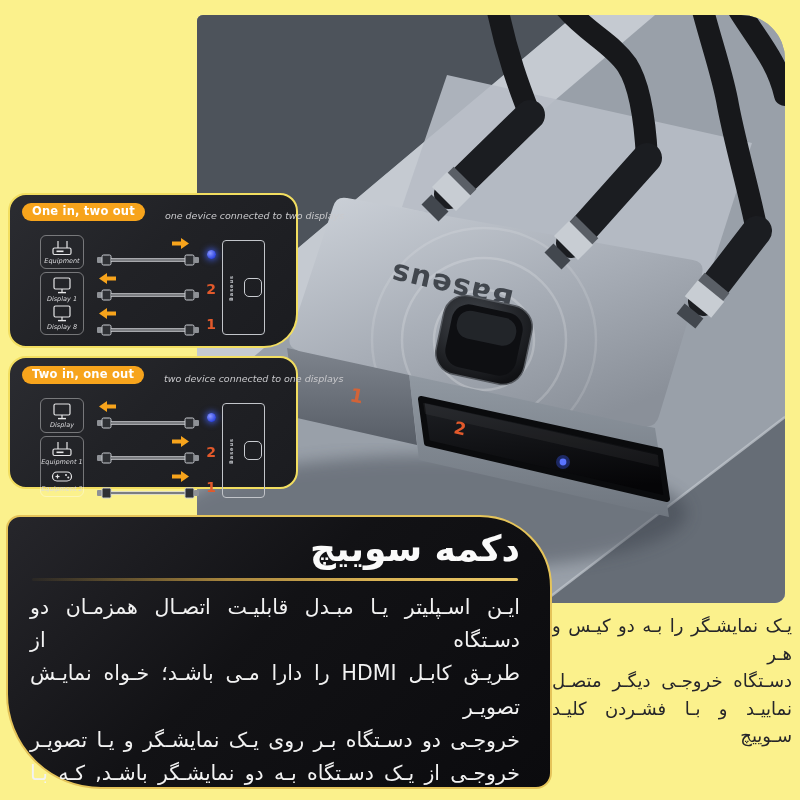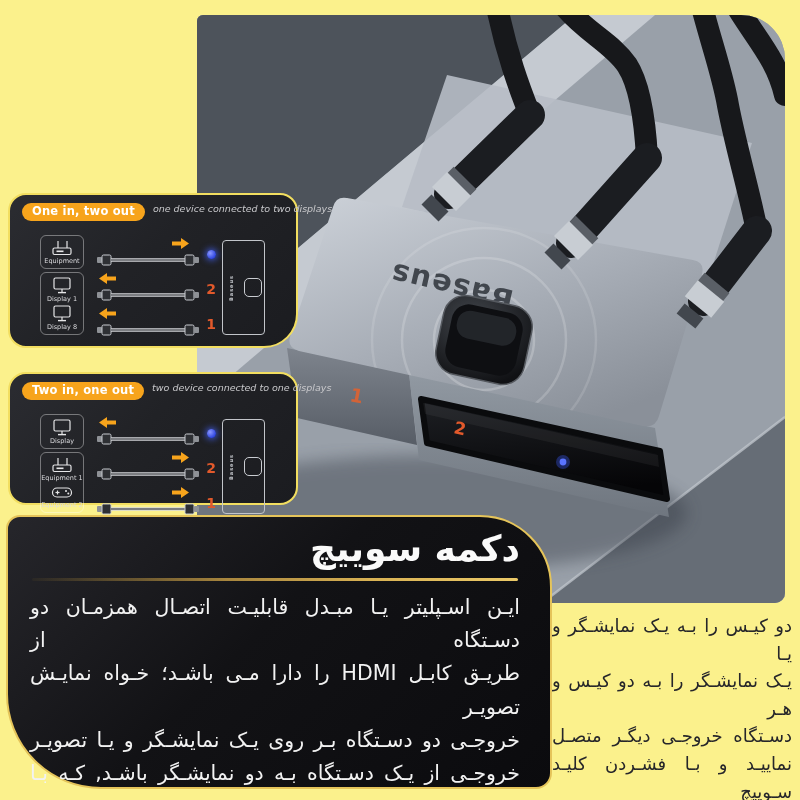--- a/index.html
+++ b/index.html
@@ -13,32 +13,32 @@
     position:absolute;left:197px;top:15px;width:588px;height:588px;
     border-radius:6px 44px 10px 10px;overflow:hidden;background:#99A0A9;
   }
   
   .panel{
     position:absolute;left:8px;width:290px;
     background:linear-gradient(135deg,#2B2C31 0%,#212226 45%,#1B1C20 100%);
     border:2px solid #F2DE60;box-sizing:border-box;
   }
   .panel1{top:193px;height:155px;border-radius:18px 18px 34px 18px;}
-  .panel2{top:372px;height:133px;border-radius:18px 18px 18px 18px;}
-  .phead{display:flex;align-items:flex-start;gap:8px;padding:8px 0 0 12px;}
+  .panel2{top:356px;height:133px;border-radius:18px 18px 18px 18px;}
+  .phead{display:flex;align-items:flex-end;gap:20px;padding:8px 0 0 12px;}
   .badge{
     display:inline-block;background:#F7A41C;color:#fff;font-weight:bold;
     font-size:11.5px;line-height:15px;padding:1px 10px 2px;border-radius:11px;
     letter-spacing:.2px;white-space:nowrap;
   }
   .subtitle{font-size:9.5px;color:#C9C9CC;white-space:nowrap;font-style:italic;}
   .icongroups{position:absolute;left:30px;top:40px;width:44px;display:flex;flex-direction:column;gap:3px;}
   .igroup{
     border:1px solid rgba(255,255,255,.38);border-radius:6px;
-    display:flex;flex-direction:column;gap:2px;padding:4px 1px 3px;
+    display:flex;flex-direction:column;gap:2px;padding:4px 1px 3px;font-style:italic;
   }
   .iitem{display:flex;flex-direction:column;align-items:center;}
   .iitem .lbl{font-size:6.5px;color:#DBDBDE;margin-top:1px;white-space:nowrap;}
   .crow{position:absolute;left:86px;width:130px;height:34px;}
   .crow .cable{position:absolute;left:0;top:16px;}
   .crow .arrow{position:absolute;top:1px;}
   .arrow.at-start{left:2px;}
   .arrow.at-end{left:76px;}
   .ind{position:absolute;left:106px;top:8px;width:18px;height:18px;
        display:flex;align-items:center;justify-content:center;}
@@ -359,18 +359,17 @@
   <div class="ptext">
     <div class="pline">ایـن اسـپلیتر یـا مبـدل قابلیـت اتصـال همزمـان دو دسـتگاه از</div>
     <div class="pline">طریـق کابـل HDMI را دارا مـی باشـد؛ خـواه نمایـش تصویـر</div>
     <div class="pline">خروجـی دو دسـتگاه بـر روی یـک نمایشـگر و یـا تصویـر</div>
     <div class="pline">خروجـی از یـک دسـتگاه بـه دو نمایشـگر باشـد, کـه بـا فشـردن</div>
 
   </div>
 </div>
 
 <div class="sidetext">
-  <div class="sline">دو کیـس را بـه یـک نمایشـگر و یـا</div>
   <div class="sline">یـک نمایشـگر را بـه دو کیـس و هـر</div>
   <div class="sline">دسـتگاه خروجـی دیگـر متصـل</div>
   <div class="sline">نماییـد و بـا فشـردن کلیـد سـوییچ</div>
 
 </div>
 
 </body></html>

